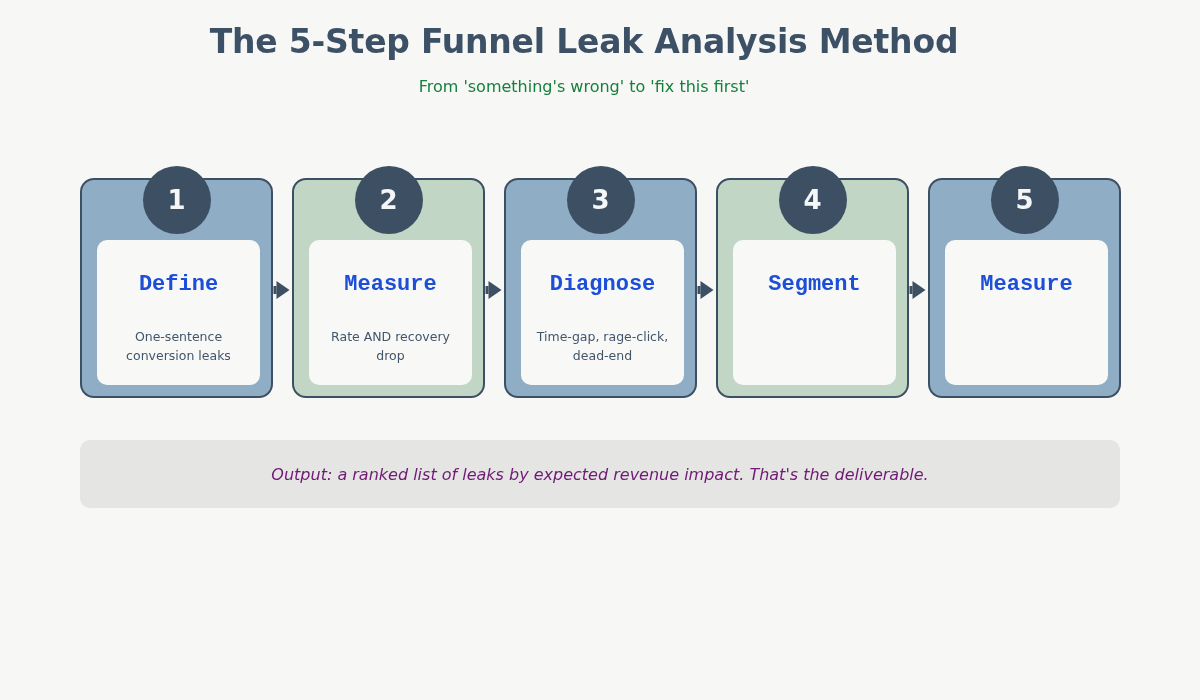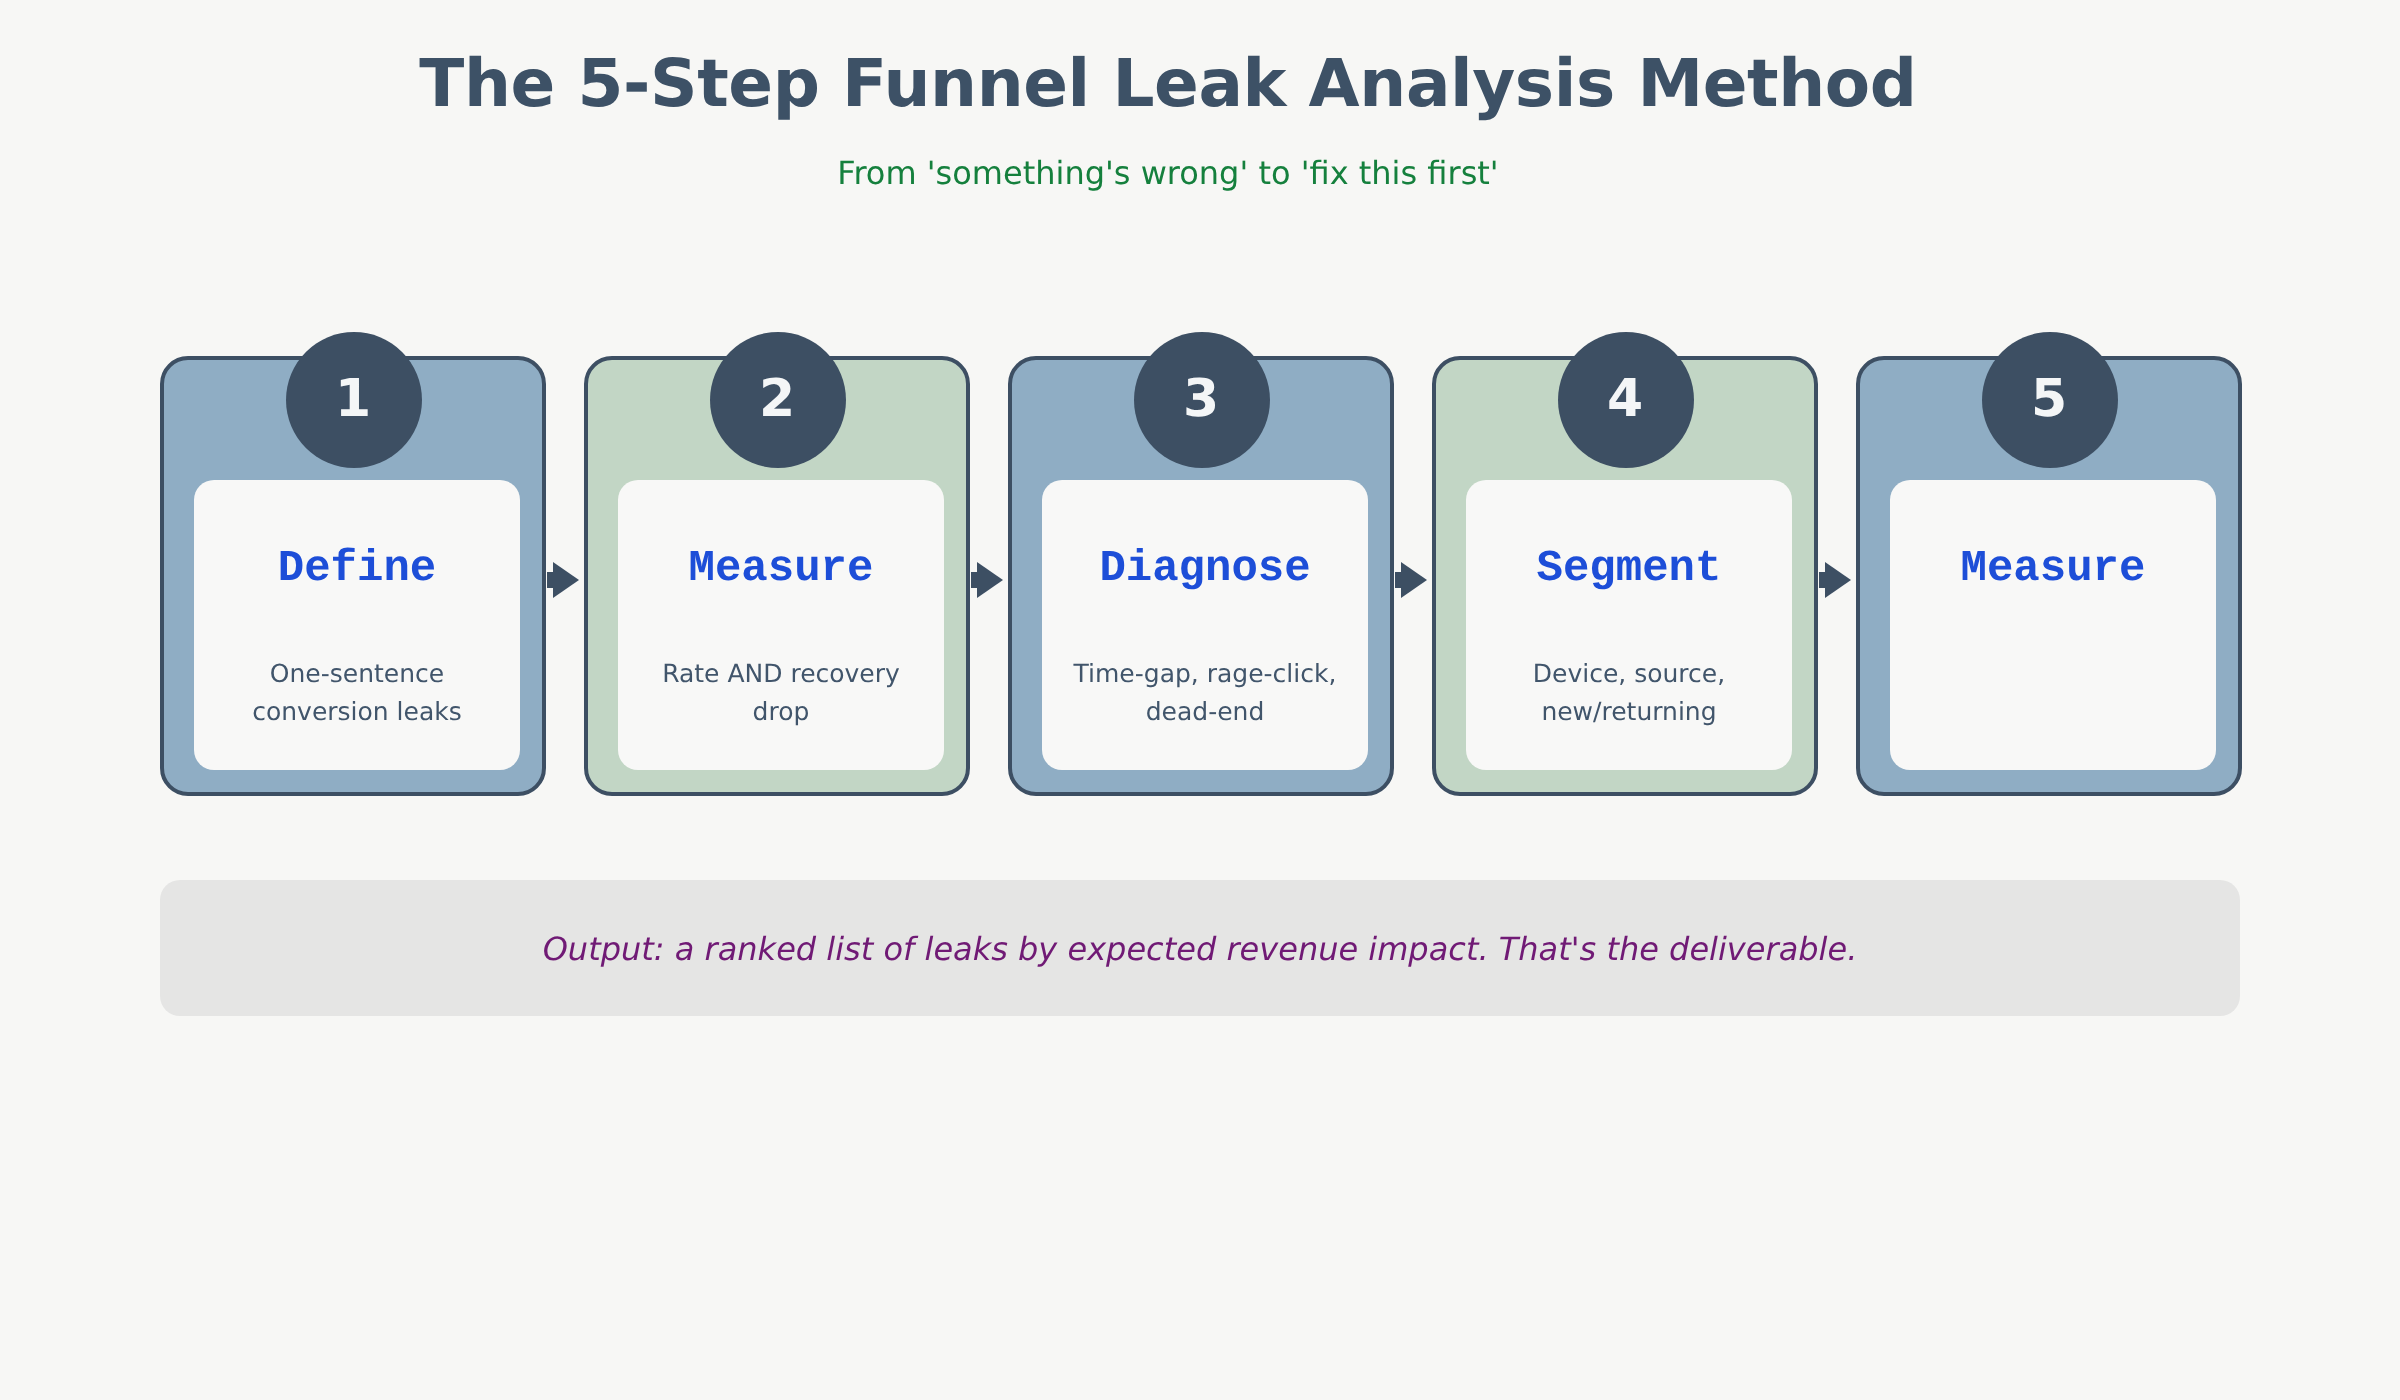--- a/index.html
+++ b/index.html
@@ -213,21 +213,20 @@
   </div>
 
   <div class="step-gap">
     <div class="arrow-icon"></div>
   </div>
 
   <div class="step-wrap">
     <div class="step-card green">
       <div class="step-inner">
         <div class="step-title">Segment</div>
-        <div class="step-desc">Device, source, new/returning</div>
       </div>
     </div>
     <div class="step-badge">4</div>
   </div>
 
   <div class="step-gap">
     <div class="arrow-icon"></div>
   </div>
 
   <div class="step-wrap">

